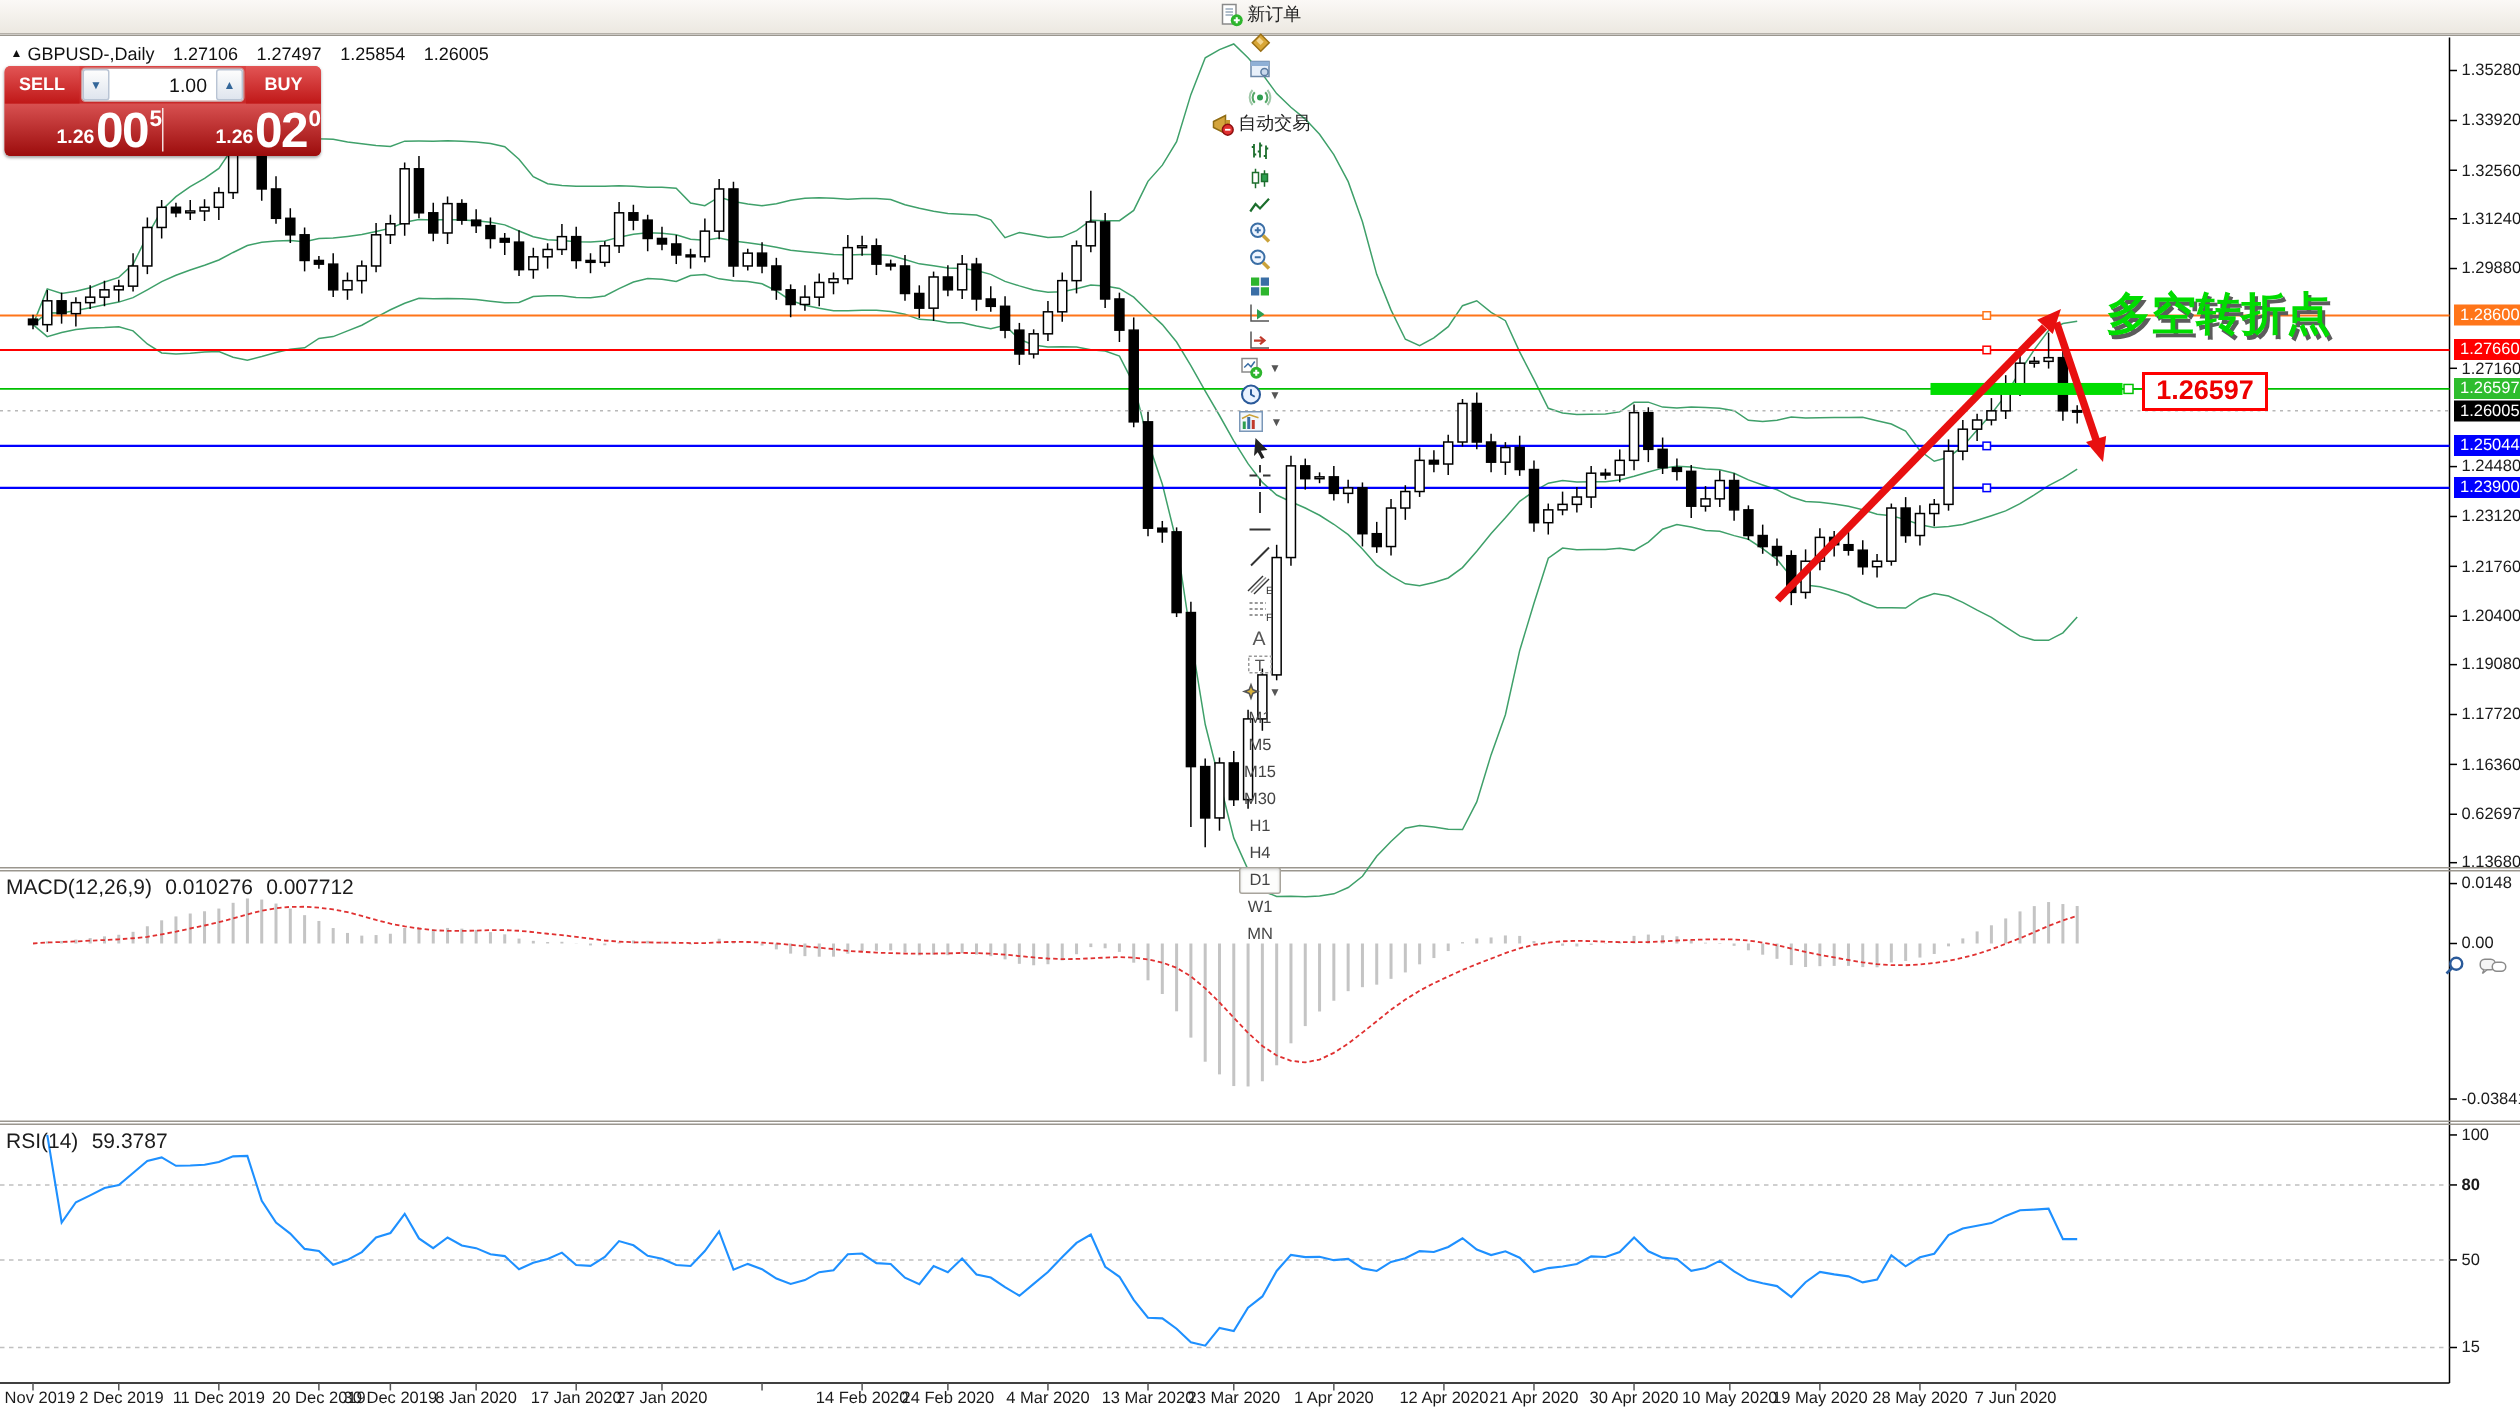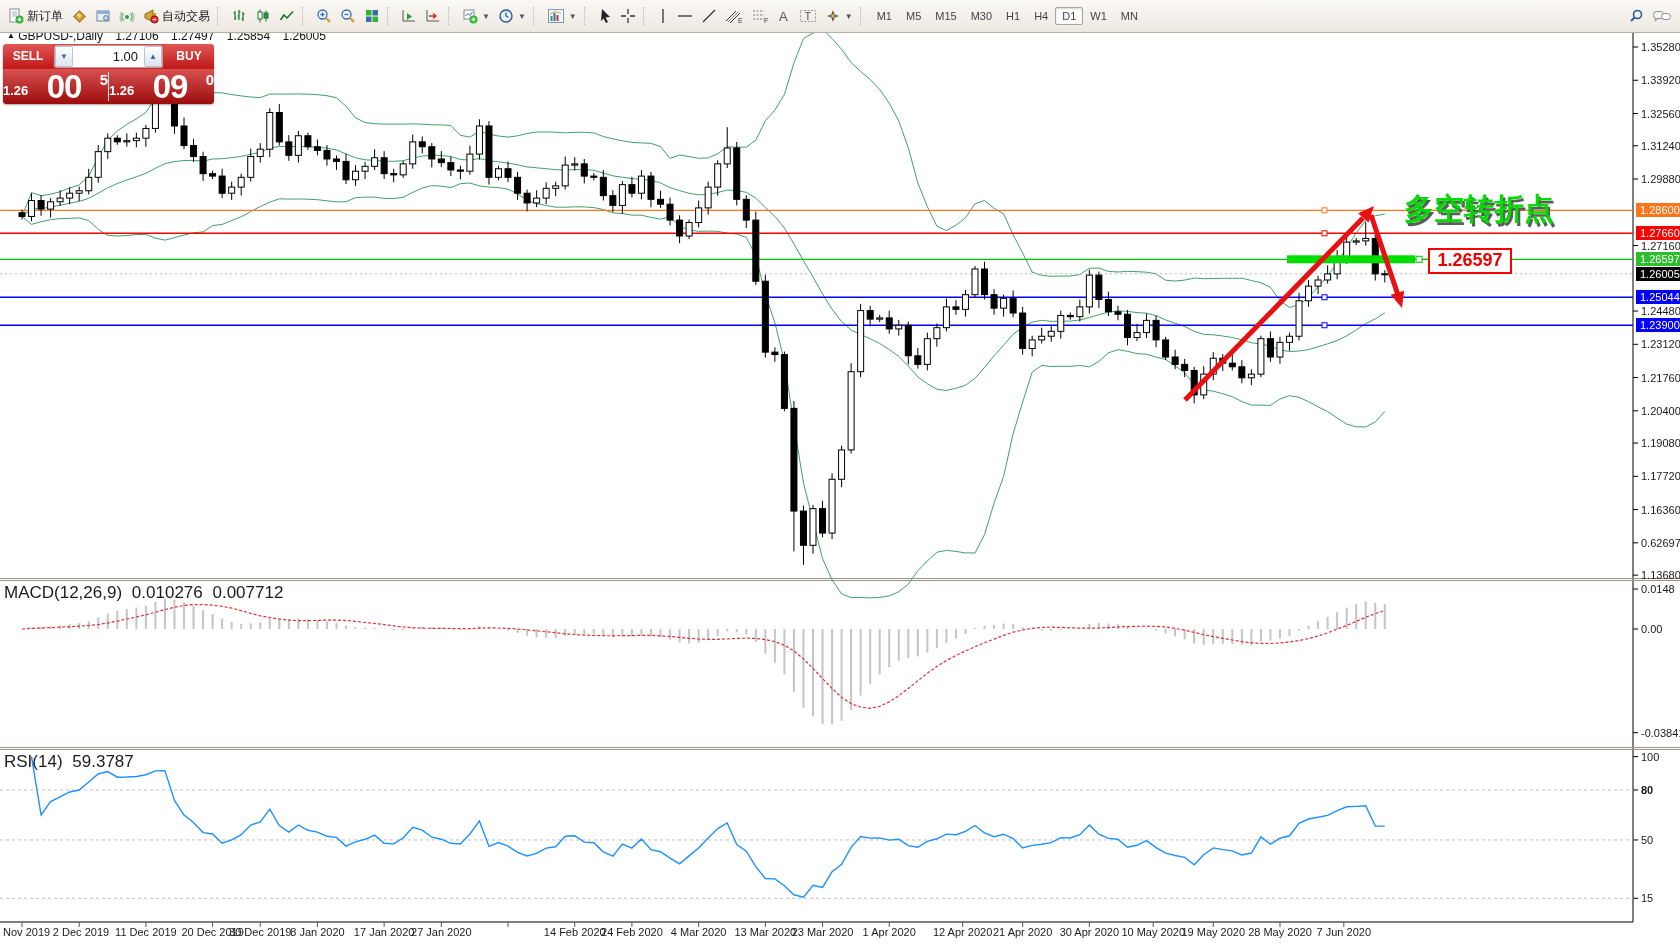--- a/index.html
+++ b/index.html
@@ -1,20 +1,20 @@
 <!DOCTYPE html>
 <html><head>
 <meta charset="utf-8">
 <style>
   html,body{margin:0;padding:0;width:1680px;height:943px;overflow:hidden;background:#fff;
     font-family:"Liberation Sans",sans-serif;-webkit-font-smoothing:antialiased;}
   
-  #toolbar{position:absolute;left:0;top:0;width:1680px;height:33px;
+  #toolbar{position:absolute;left:0;top:0;width:1680px;height:23px;
     background:linear-gradient(#fbf9f6,#ece8e1);border-bottom:1px solid #b4b0a8;
-    display:flex;align-items:center;padding:0 4px;box-sizing:border-box;z-index:30;}
+    display:flex;align-items:center;padding:0 4px;box-sizing:border-box;z-index:30;flex-direction:column;}
   .tb-btn{display:inline-flex;align-items:center;gap:3px;height:21px;padding:0 3px;
     border:1px solid transparent;border-radius:2px;color:#222;font-size:12px;cursor:default;}
   .tb-btn svg{display:block;}
   .tb-sep{width:6px;height:18px;margin:0 3px;border-left:1px dotted #b9b5ac;}
   .tf-btn{font-size:11px;color:#444;padding:2px 6px;border:1px solid transparent;border-radius:2px;}
   .tf-active{background:#fdfdfc;border:1px solid #a8a49c;box-shadow:inset 0 1px 2px rgba(0,0,0,.15);}
   .caret{font-size:8px;color:#555;margin-left:1px;}
   
   #chart{position:absolute;left:0;top:23px;width:1680px;height:920px;background:#fff;}
   #cv{position:absolute;left:0;top:0;}
@@ -31,32 +31,32 @@
     overflow:hidden;pointer-events:auto;}
   #tpanel .toprow{display:flex;height:25px;}
   .tp-btn{flex:0 0 auto;color:#fff;font-size:12px;font-weight:700;text-align:center;
     background:linear-gradient(#e25555,#c01818);line-height:25px;cursor:pointer;}
   #vol-group{display:flex;flex:1;background:#fff;border:1px solid #9c3;border-color:#c99;
     border-radius:3px;margin:1px;height:21px;}
   .spin{width:16px;background:linear-gradient(#fdfdfd,#dfe5ee);border:1px solid #b9c4d4;
     color:#369;font-size:8px;line-height:20px;text-align:center;border-radius:2px;}
   #vol-val{flex:1;font-size:13px;color:#111;text-align:right;padding-right:6px;line-height:21px;}
   #tpanel .pricerow{display:flex;height:35px;background:linear-gradient(#d85151,#9c0c0c);}
-  .half{flex:1;color:#fff;display:flex;align-items:flex-end;justify-content:space-between;padding-bottom:2px;}
+  .half{flex:1;color:#fff;display:flex;align-items:flex-end;justify-content:flex-end;padding-bottom:2px;}
   .half .sm{font-size:13px;font-weight:700;margin:0 1px 4px 0;}
   .half .big{font-size:33px;font-weight:700;line-height:30px;letter-spacing:-1px;}
   .half .sup{font-size:15px;font-weight:700;margin:0 0 14px 1px;}
   .vdiv{width:1px;background:rgba(255,255,255,.85);margin:3px 0;}
   
   #turnpoint{position:absolute;left:1404px;top:166px;font-size:30px;font-weight:700;color:#00dc00;
     text-shadow:2px 3px 0 #5c5c5c;white-space:nowrap;pointer-events:auto;}
   #pricetag{position:absolute;left:1428px;top:225px;width:80px;height:22px;background:#fff;
     border:2px solid #f00;color:#e00;font-size:18px;font-weight:700;text-align:center;
     line-height:21px;pointer-events:auto;}
-  .indlab{position:absolute;left:4px;font-size:17px;color:#1c1c1c;}
+  .indlab{position:absolute;left:4px;font-size:14px;color:#1c1c1c;}
   .indlab span{margin-right:5px;}
 </style>
 </head>
 <body>
 
 <div id="toolbar">
   <div class="tb-btn">
     <svg width="16" height="16">
         <rect x="2" y="1" width="9" height="13" fill="#fff" stroke="#8a8a8a"></rect>
         <line x1="4" y1="4" x2="9" y2="4" stroke="#9ab"></line>
@@ -798,21 +798,21 @@
       </div>
       <div class="pricerow">
         <div class="half">
           <span class="sm">1.26</span>
           <span class="big">00</span>
           <span class="sup">5</span>
         </div>
         <div class="vdiv"></div>
         <div class="half">
           <span class="sm">1.26</span>
-          <span class="big">09</span>
+          <span class="big">02</span>
           <span class="sup">0</span>
         </div>
       </div>
     </div>
 
     <div id="turnpoint">多空转折点</div>
     <div id="pricetag">1.26597</div>
 
     <div class="indlab" style="top:560px;">
       <span>MACD(12,26,9)</span>

